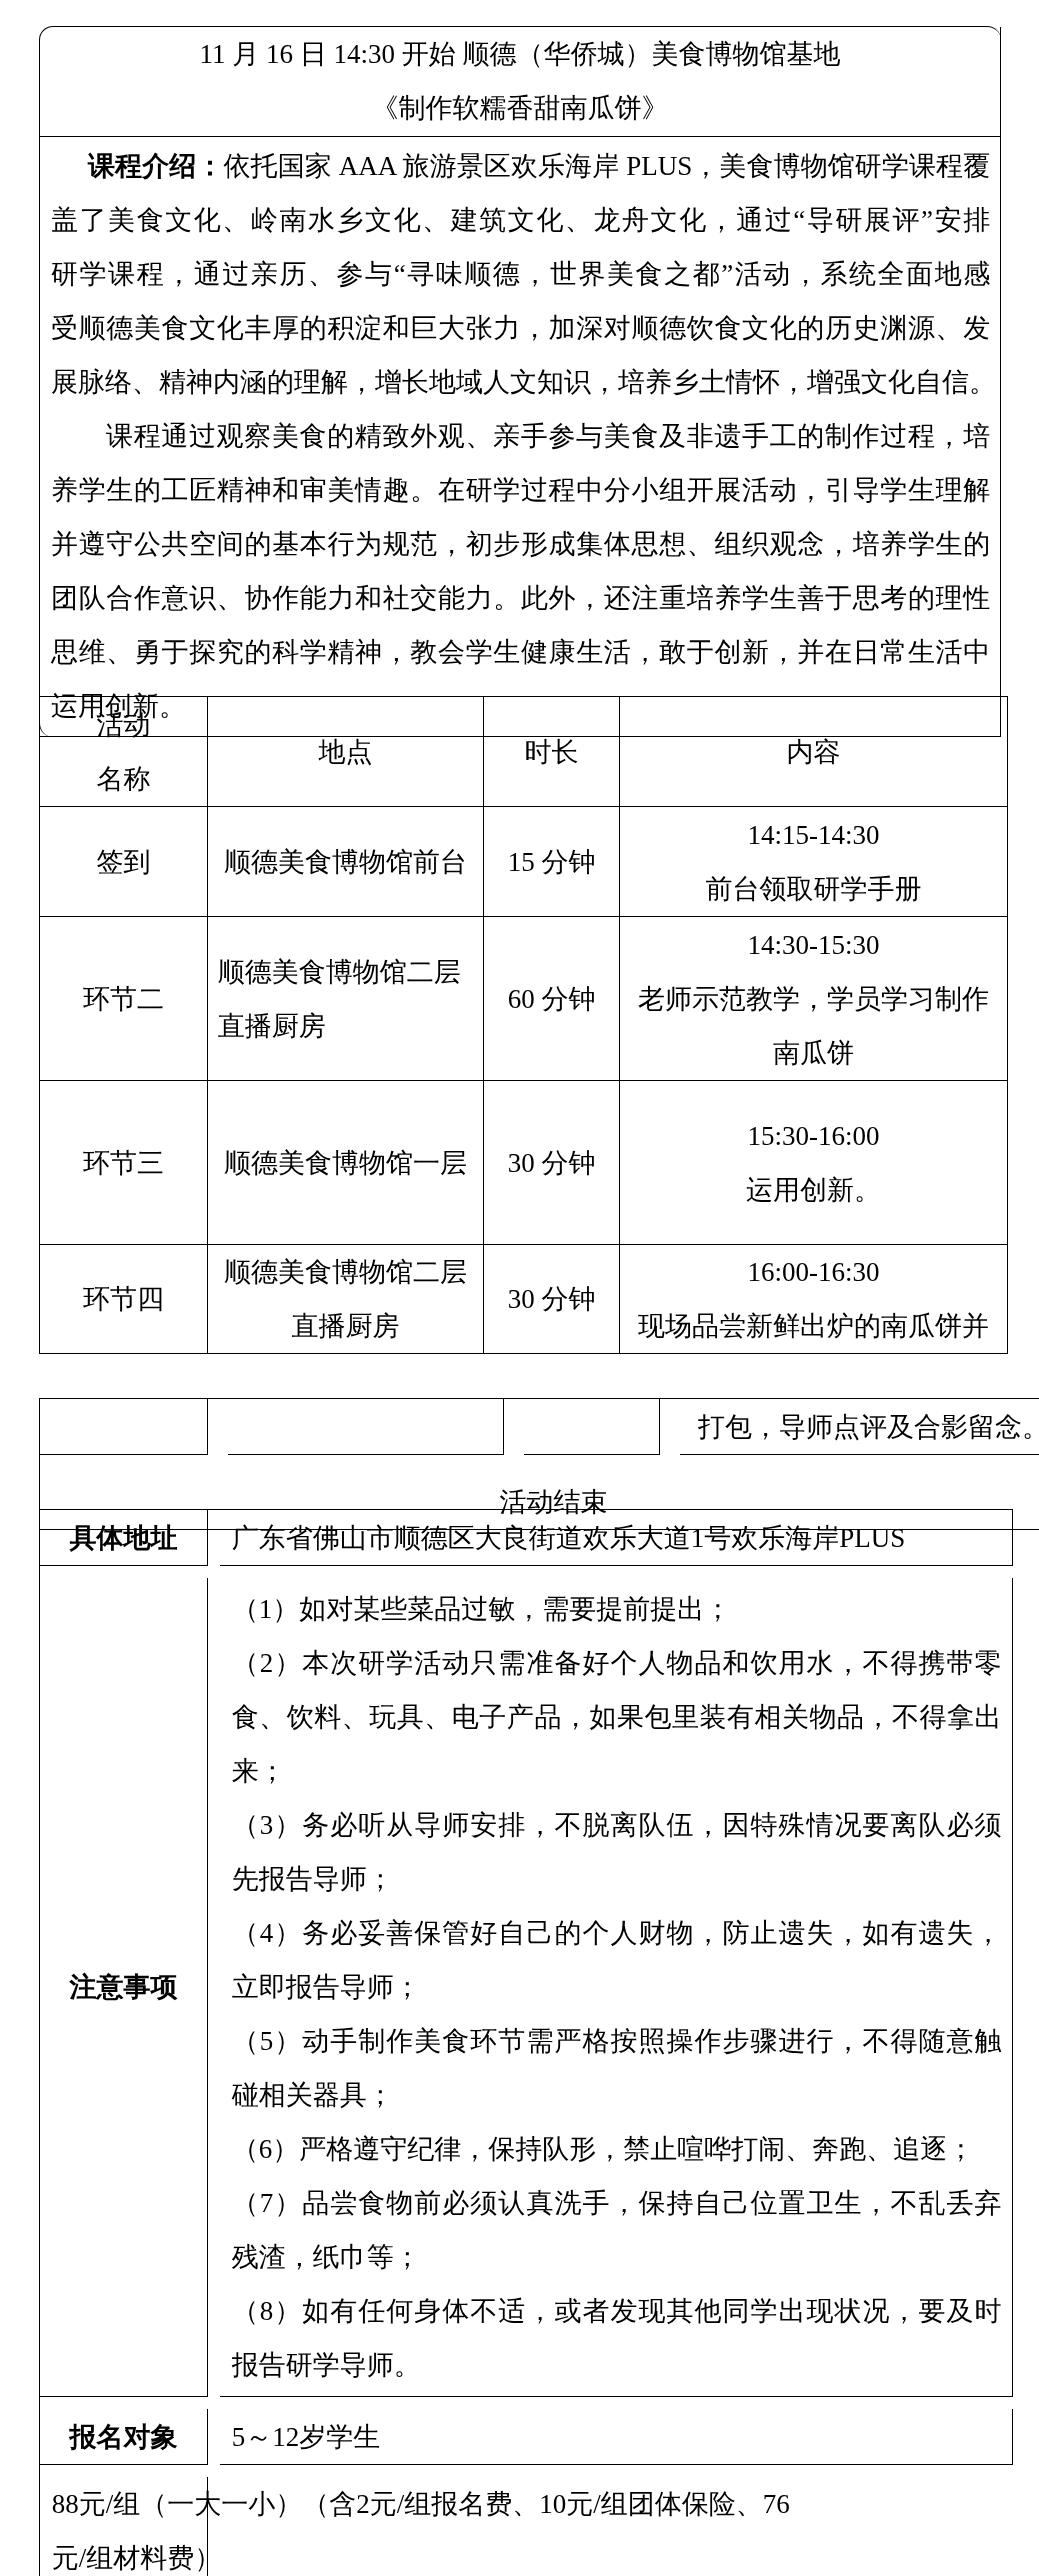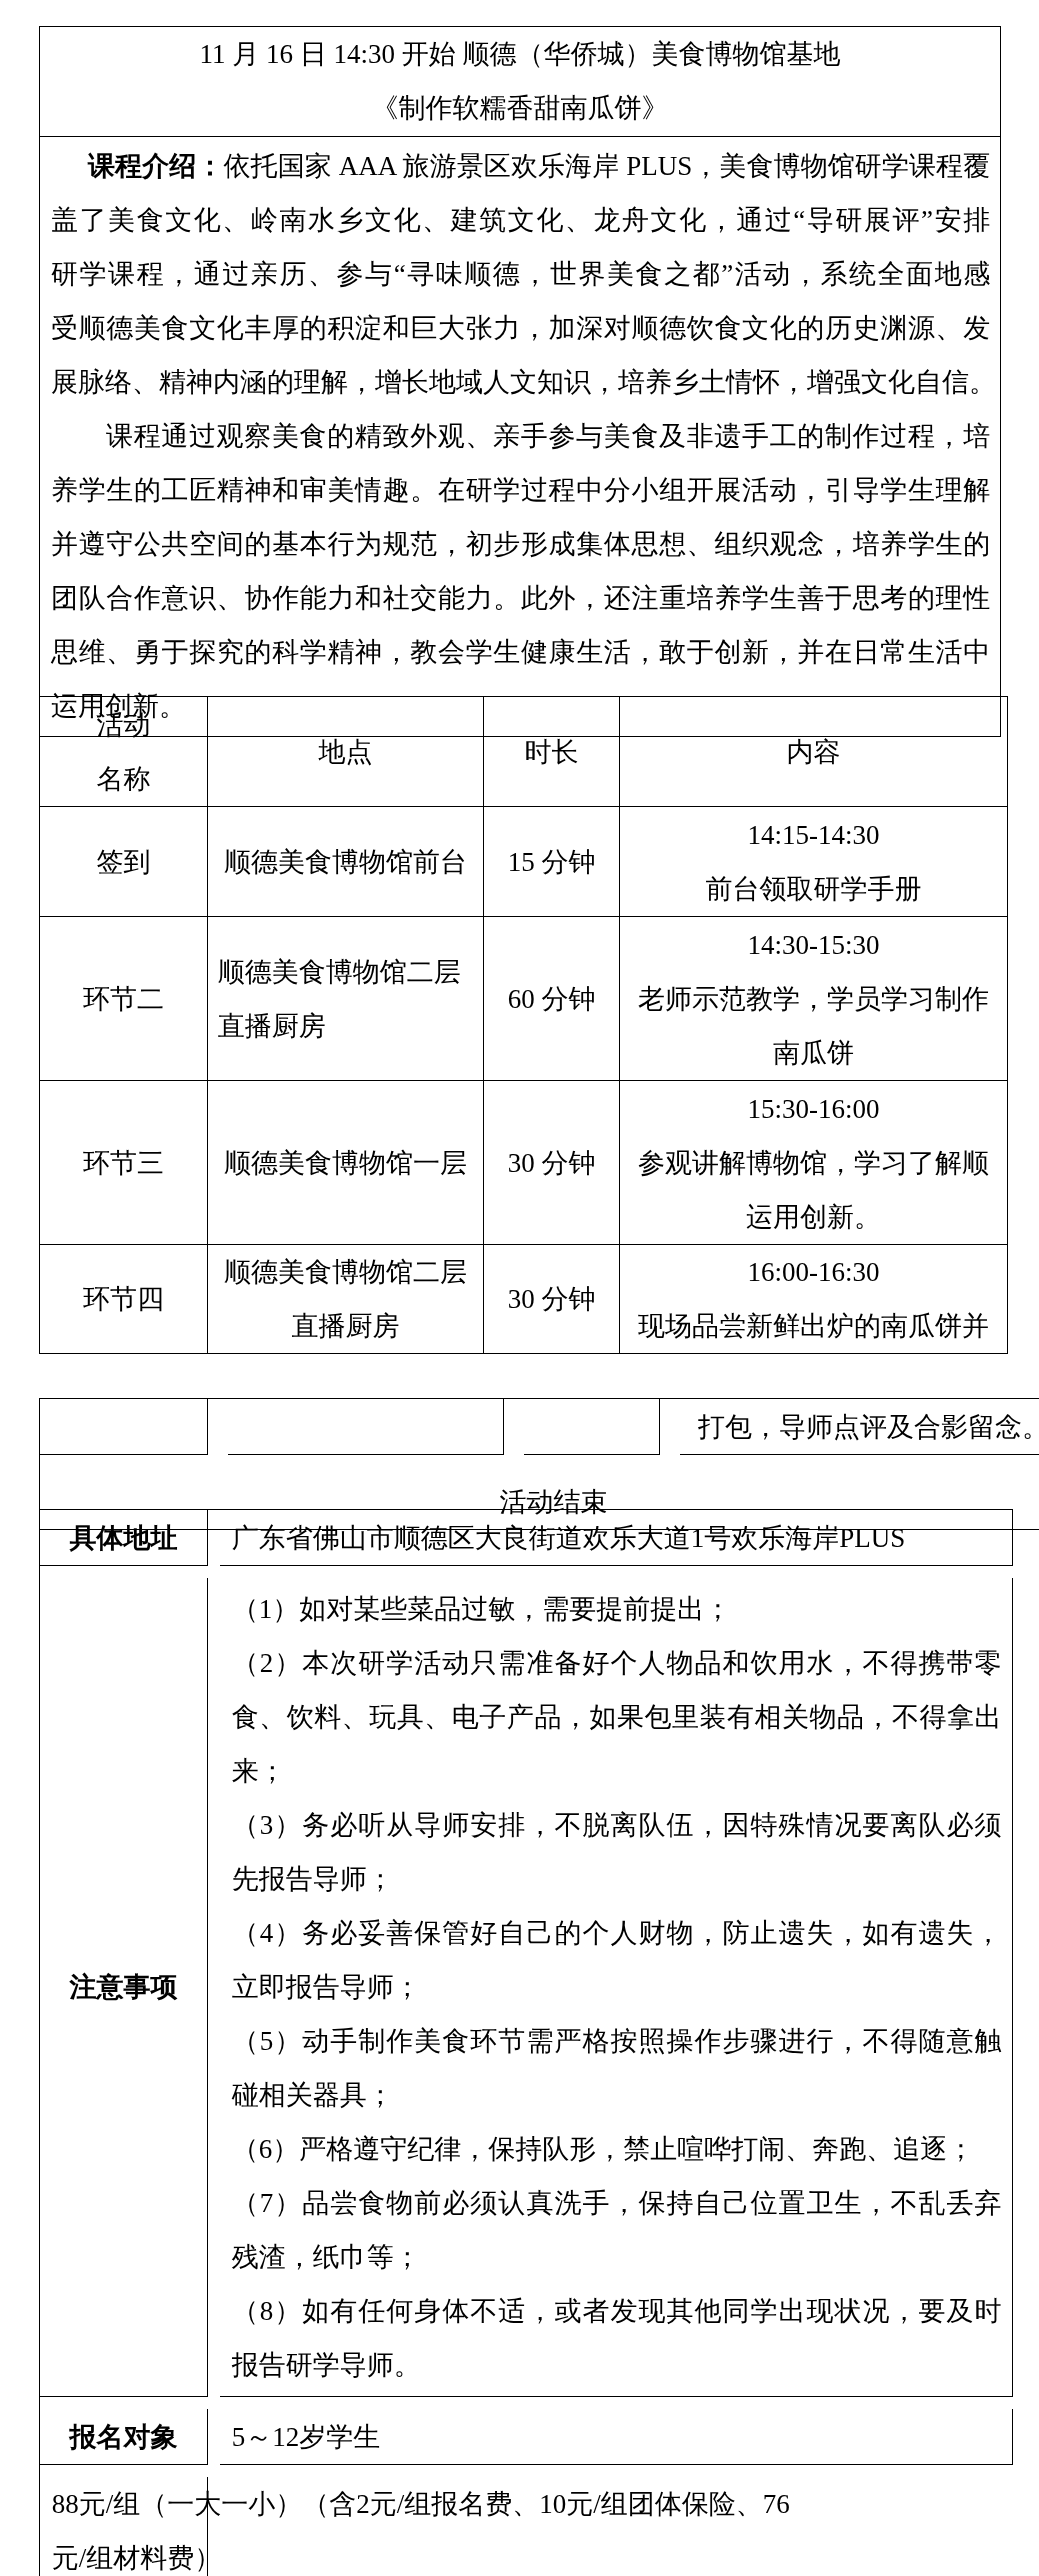--- a/index.html
+++ b/index.html
@@ -17,21 +17,21 @@
     border-right: 1.3px solid #000; border-bottom: 1.3px solid #000;
     display: flex; flex-direction: column; justify-content: center;
     overflow: visible;
   }
   .ln { display: block; white-space: nowrap; height: 54px; }
   .c { text-align: center; }
   .l { text-align: left; }
   .j { text-align: justify; text-align-last: justify; }
   .b { font-weight: bold; }
 
-  #tA  { top: 25.6px;   grid-template-columns: 961px; grid-template-rows: 110px 600px; }
+  #tA  { top: 25.6px;   grid-template-columns: 961px; grid-template-rows: 110px 600px; border-radius: 14px; }
   #tB  { top: 696px; grid-template-columns: 168px 276px 136px 388px; grid-template-rows: 110px 110px 164px 164px 109px; }
   #tB2 { top: 1398px; grid-template-columns: 168px 276px 136px 388px; grid-template-rows: 56px 55px; gap: 20px; }
   #tC  { top: 1509px; grid-template-columns: 168px 793px; grid-template-rows: 56px 819px 56px 109px; gap: 12px; }
 
   .span4 { grid-column: 1 / span 4; }
   .intro { padding: 0 9.8px 0 11px; }
   .val { padding: 0 10.5px 0 11.8px; }
   .loc-left { padding: 0 5.2px 0 9.8px; }
   .cc { padding: 0 6.6px; }
 </style>
@@ -108,21 +108,20 @@
     <div class="ln">环节三</div>
   </div>
   <div class="cell c">
     <div class="ln">顺德美食博物馆一层</div>
   </div>
   <div class="cell c">
     <div class="ln">30 分钟</div>
   </div>
   <div class="cell c cc">
     <div class="ln">15:30-16:00</div>
-    <div class="ln">参观讲解博物馆，学习了解顺</div>
     <div class="ln">运用创新。</div>
   </div>
 
   <div class="cell c">
     <div class="ln">环节四</div>
   </div>
   <div class="cell c">
     <div class="ln">顺德美食博物馆二层</div>
     <div class="ln">直播厨房</div>
   </div>

